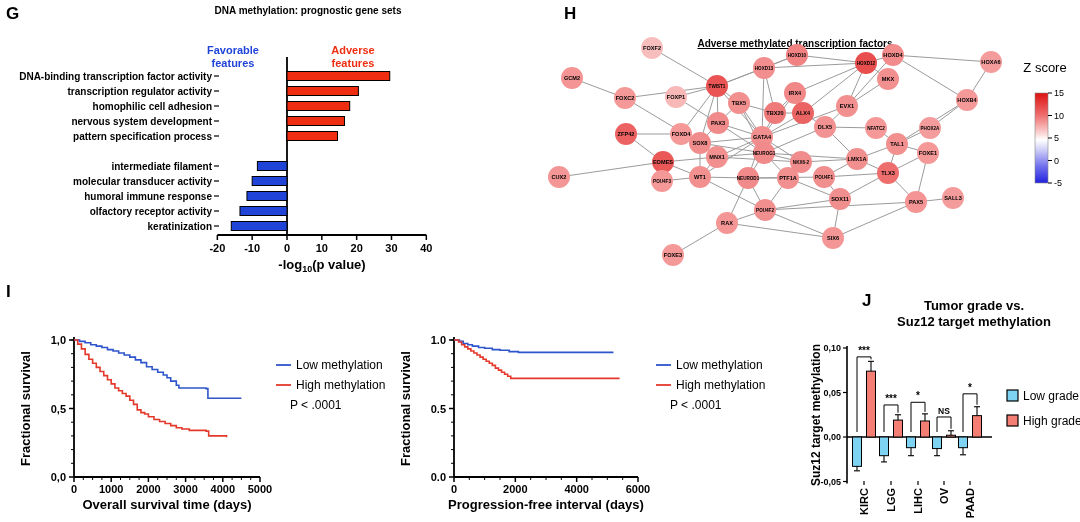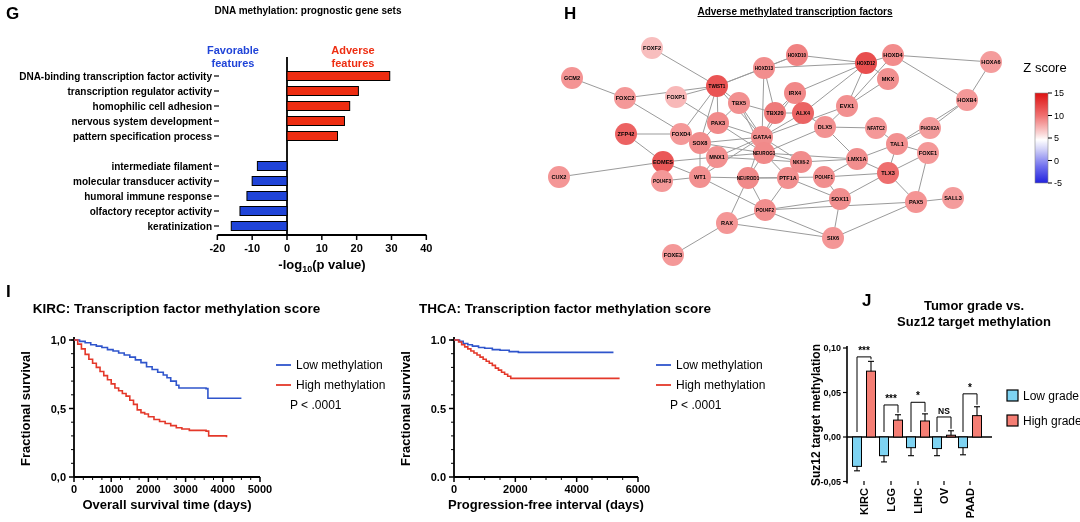--- a/index.html
+++ b/index.html
@@ -1,20 +1,20 @@
 <!DOCTYPE html>
 <html><head>
 <meta charset="utf-8">
 <style>
   html,body{margin:0;padding:0;background:#fff;}
   .canvas{position:relative;width:1080px;height:522px;background:#fff;overflow:hidden;
           font-family:"Liberation Sans",sans-serif;}
   .plabel{position:absolute;font-weight:bold;font-size:17px;color:#000;}
   .ptitle{position:absolute;font-weight:bold;font-size:10px;color:#000;text-align:center;}
-  .ptitle.underline{text-decoration:underline;}
+  .ptitle.underline{text-decoration:underline;margin-top:32px;}
   .km-title{position:absolute;font-weight:bold;font-size:13.5px;color:#000;text-align:center;}
   .j-title{position:absolute;font-weight:bold;font-size:13px;color:#000;text-align:center;line-height:16px;}
   svg{position:absolute;overflow:visible;}
   text{font-family:"Liberation Sans",sans-serif;}
 </style>
 </head>
 <body>
 
 <div class="canvas">
 
@@ -293,21 +293,20 @@
       <text x="514" y="88.5" font-size="9" fill="#000">10</text>
       <line x1="508" y1="108" x2="512" y2="108" stroke="#000" stroke-width="1"></line>
       <text x="514" y="111" font-size="9" fill="#000">5</text>
       <line x1="508" y1="130.5" x2="512" y2="130.5" stroke="#000" stroke-width="1"></line>
       <text x="514" y="133.5" font-size="9" fill="#000">0</text>
       <line x1="508" y1="153" x2="512" y2="153" stroke="#000" stroke-width="1"></line>
       <text x="514" y="156" font-size="9" fill="#000">-5</text>
     </svg>
 
   <div class="plabel" style="left:6px;top:282px">I</div>
-  <div class="km-title" style="left:4px;top:301px;width:345px">KIRC: Transcription factor methylation score</div>
   <svg id="chart-kirc" width="380" height="222" style="left:8px;top:300px">
       <line x1="66" y1="37" x2="66" y2="177" stroke="#000" stroke-width="1.8"></line>
       <line x1="66" y1="177" x2="252" y2="177" stroke="#000" stroke-width="1.8"></line>
       <line x1="61" y1="40" x2="66" y2="40" stroke="#000" stroke-width="1.5"></line>
       <text x="58" y="44" text-anchor="end" font-size="11" fill="#000" font-weight="bold" font-family="Liberation Sans, sans-serif">1,0</text>
       <line x1="61" y1="108.5" x2="66" y2="108.5" stroke="#000" stroke-width="1.5"></line>
       <text x="58" y="112.5" text-anchor="end" font-size="11" fill="#000" font-weight="bold" font-family="Liberation Sans, sans-serif">0,5</text>
       <line x1="61" y1="177" x2="66" y2="177" stroke="#000" stroke-width="1.5"></line>
       <text x="58" y="181" text-anchor="end" font-size="11" fill="#000" font-weight="bold" font-family="Liberation Sans, sans-serif">0,0</text>
       <line x1="63" y1="163.3" x2="66" y2="163.3" stroke="#000" stroke-width="1"></line>
@@ -350,21 +349,20 @@
       <text text-anchor="middle" font-size="13" fill="#000" font-weight="bold" font-family="Liberation Sans, sans-serif" transform="translate(22,108.5) rotate(-90)">Fractional survival</text>
       <path d="M66 40 H71.58 V41.370000000000005 H77.16 V42.74 H82.74 V44.795 H88.32 V46.165000000000006 H93.9 V47.535000000000004 H99.47999999999999 V49.58999999999999 H105.06 V50.959999999999994 H110.64 V53.015 H116.22 V55.07 H121.8 V57.125 H127.38 V59.865 H132.95999999999998 V62.605000000000004 H138.54000000000002 V66.71499999999999 H144.12 V69.455 H149.7 V72.195 H155.28 V74.935 H159 V77.67500000000001 H162.72 V81.10000000000001 H168.3 V85.21 H170.904 V87.94999999999999 H198.06 V88.63499999999999 H199.92 V98.22500000000001 H233.4 V98.22500000000001" fill="none" stroke="#2f55cc" stroke-width="1.6"></path>
       <path d="M66 40 H69.72 V44.11000000000001 H73.44 V48.904999999999994 H77.16 V54.385 H80.88 V59.18000000000001 H84.6 V63.290000000000006 H88.32 V67.39999999999999 H92.04 V71.50999999999999 H95.76 V75.62 H99.47999999999999 V79.73 H103.2 V83.84 H106.92 V87.94999999999999 H110.64 V90.69 H114.36 V93.43 H118.08000000000001 V96.17 H121.8 V100.28 H125.52000000000001 V104.39 H129.24 V109.87 H132.95999999999998 V112.61 H136.68 V113.98 H140.4 V116.72000000000001 H145.98000000000002 V119.46000000000001 H151.56 V121.515 H157.14 V123.57 H162.72 V125.625 H168.3 V127.68 H173.88 V129.05 H181.32 V130.42 H198.06 V131.10500000000002 H200.664 V135.89999999999998 H218.51999999999998 V137.26999999999998" fill="none" stroke="#e4382a" stroke-width="1.6"></path>
       <line x1="268" y1="65" x2="283" y2="65" stroke="#2f55cc" stroke-width="1.8"></line>
       <text x="288" y="69" font-size="12" fill="#000">Low methylation</text>
       <line x1="268" y1="85" x2="283" y2="85" stroke="#e4382a" stroke-width="1.8"></line>
       <text x="288" y="89" font-size="12" fill="#000">High methylation</text>
       <text x="282" y="109" font-size="12" fill="#000">P &lt; .0001</text>
     </svg>
 
-  <div class="km-title" style="left:385px;top:301px;width:360px">THCA: Transcription factor methylation score</div>
   <svg id="chart-thca" width="392" height="222" style="left:388px;top:300px">
       <line x1="66" y1="37" x2="66" y2="177" stroke="#000" stroke-width="1.8"></line>
       <line x1="66" y1="177" x2="250" y2="177" stroke="#000" stroke-width="1.8"></line>
       <line x1="61" y1="40" x2="66" y2="40" stroke="#000" stroke-width="1.5"></line>
       <text x="58" y="44" text-anchor="end" font-size="11" fill="#000" font-weight="bold" font-family="Liberation Sans, sans-serif">1.0</text>
       <line x1="61" y1="108.5" x2="66" y2="108.5" stroke="#000" stroke-width="1.5"></line>
       <text x="58" y="112.5" text-anchor="end" font-size="11" fill="#000" font-weight="bold" font-family="Liberation Sans, sans-serif">0.5</text>
       <line x1="61" y1="177" x2="66" y2="177" stroke="#000" stroke-width="1.5"></line>
       <text x="58" y="181" text-anchor="end" font-size="11" fill="#000" font-weight="bold" font-family="Liberation Sans, sans-serif">0.0</text>
       <line x1="63" y1="163.3" x2="66" y2="163.3" stroke="#000" stroke-width="1"></line>

